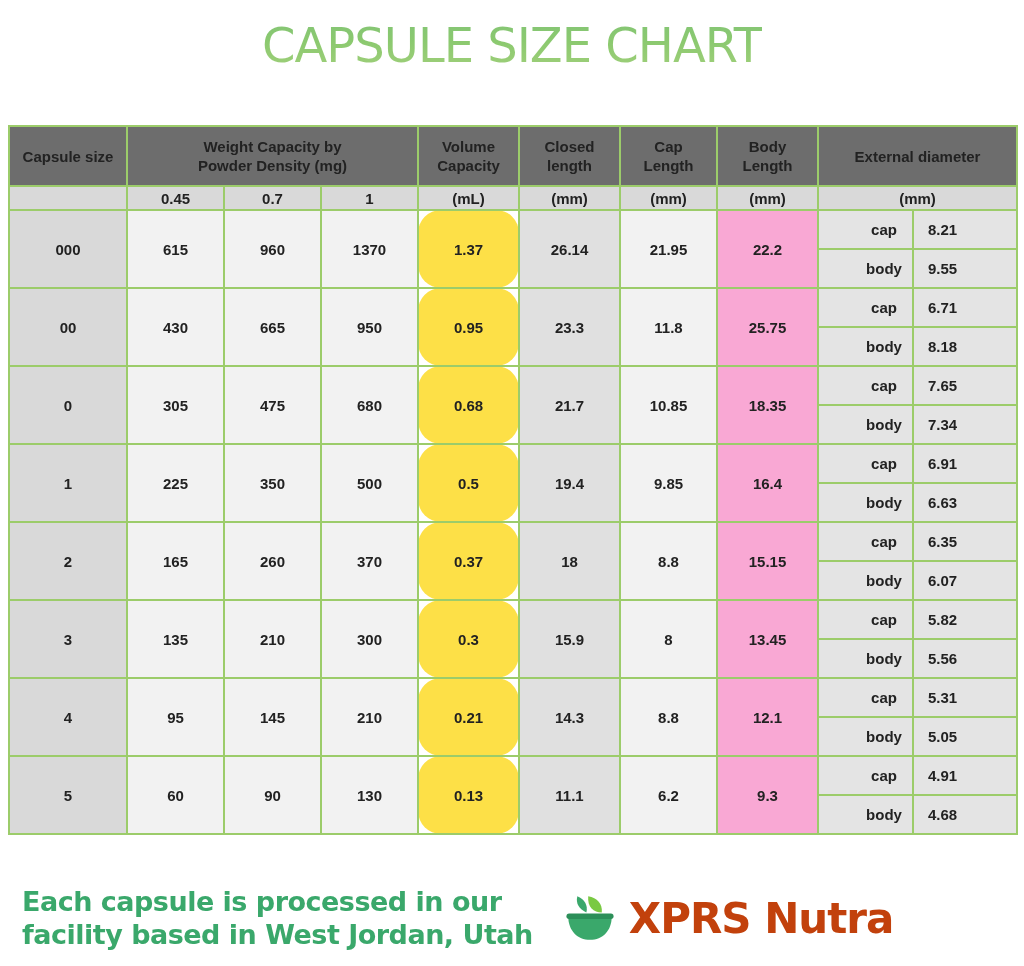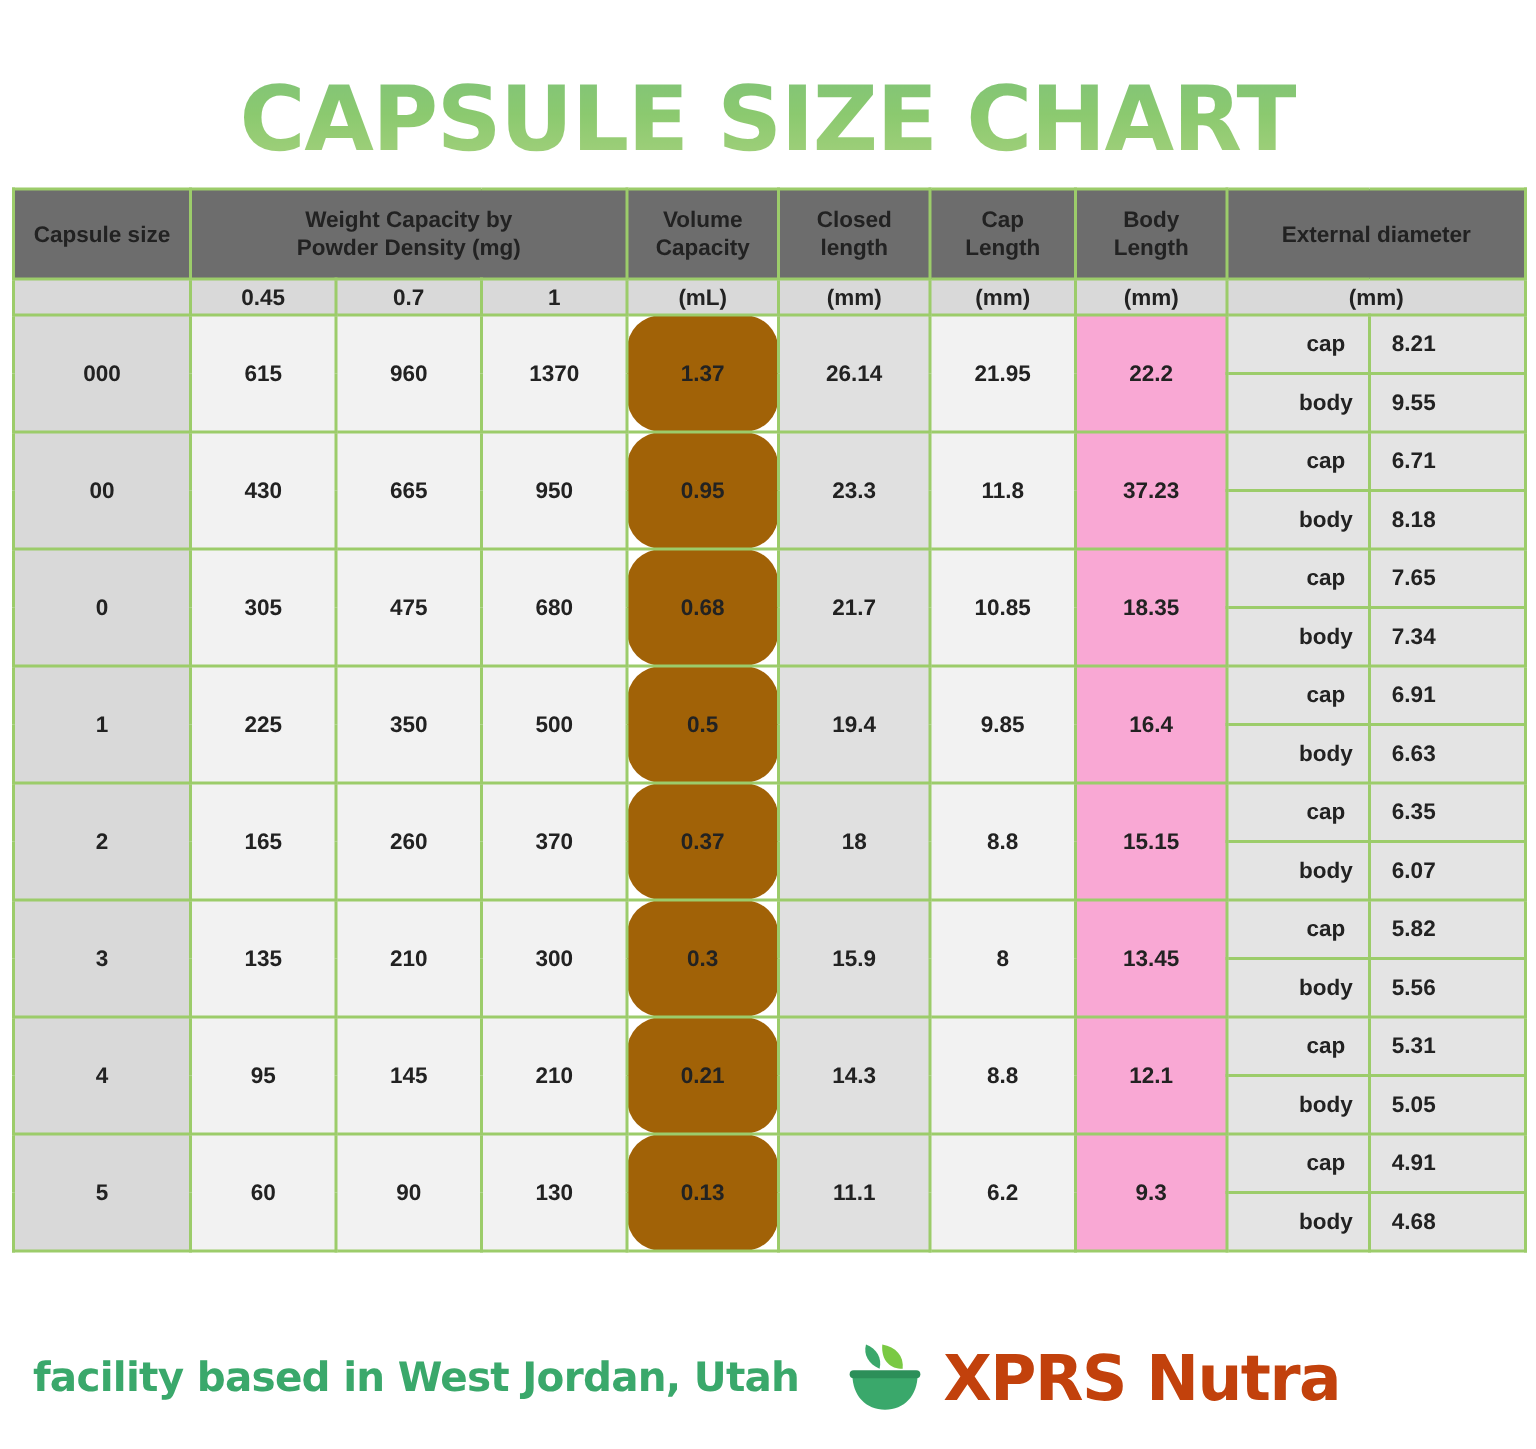--- a/index.html
+++ b/index.html
@@ -18,32 +18,31 @@
 
   
   .title-wrap {
     width: 100%;
     text-align: center;
     padding-top: 6px;
     height: 88px;
   }
   .title {
     display: inline-block;
-    font-size: 60px;
-    font-weight: bold;
+    font-size: 48px;
+    font-weight: normal;
     letter-spacing: -1px;
     line-height: 78px;
     font-family: "DejaVu Sans", sans-serif;
     background: linear-gradient(180deg, #7ec27a 0%, #8bc96f 45%, #a9d27f 100%);
     -webkit-background-clip: text;
     background-clip: text;
     color: transparent;
     -webkit-text-fill-color: transparent;
     text-transform: uppercase;
-    margin-top: 35px;
   }
 
   
   .table-area {
     position: absolute;
     left: 8px; top: 100px;
     width: 1008px;
     margin-top: 25px;
   }
   table.size-chart {
@@ -70,21 +69,21 @@
   }
   tr.units td {
     background: #d9d9d9;
     height: 24px;
     font-size: 15px;
   }
   tr.units td.blank { background: #d9d9d9; }
 
   td.size-cell { background: #d9d9d9; font-size: 16px; }
   td.wt { background: #f2f2f2; }
-  td.vol { background: #a16207; border-radius: 23px; }
+  td.vol { background: #fde047; border-radius: 23px; }
   td.closed { background: #e0e0e0; }
   td.cap { background: #f2f2f2; }
   td.bodyl { background: #f9a8d4; }
   td.ext-lab { background: #e4e4e4; text-align: left; padding-left: 38px; font-size: 15px; }
   td.ext-val { background: #e4e4e4; text-align: right; padding-right: 46px; font-size: 15px; }
   tr td { height: 39px; }
 
   
   col.c-size { width: 118px; }
   col.c-w1 { width: 97px; }
@@ -212,21 +211,21 @@
         </tr>
 
         <tr>
           <td class="size-cell" rowspan="2">00</td>
           <td class="wt" rowspan="2">430</td>
           <td class="wt" rowspan="2">665</td>
           <td class="wt" rowspan="2">950</td>
           <td class="vol" rowspan="2">0.95</td>
           <td class="closed" rowspan="2">23.3</td>
           <td class="cap" rowspan="2">11.8</td>
-          <td class="bodyl" rowspan="2">37.23</td>
+          <td class="bodyl" rowspan="2">25.75</td>
           <td class="ext-lab">cap</td>
           <td class="ext-val">6.71</td>
         </tr>
         <tr>
           <td class="ext-lab">body</td>
           <td class="ext-val">8.18</td>
         </tr>
 
         <tr>
           <td class="size-cell" rowspan="2">0</td>
@@ -328,20 +327,21 @@
         <tr>
           <td class="ext-lab">body</td>
           <td class="ext-val">4.68</td>
         </tr>
       </tbody>
     </table>
   </div>
 
   <div class="footer">
     <div class="footer-text">
+      <div>Each capsule is processed in our</div>
       <div>facility based in West Jordan, Utah</div>
     </div>
     <div class="brand">
       <svg class="brand-logo" viewBox="0 0 64 64">
         <path d="M30 8 C40 10 46 16 45 26 C36 26 29 20 30 8 Z" fill="#7ac943"></path>
         <path d="M28 26 C20 22 16 16 18 8 C26 11 30 18 28 26 Z" fill="#3aa86b"></path>
         <path d="M8 30 H56 C56 46 46 56 32 56 C18 56 8 46 8 30 Z" fill="#3aa86b"></path>
         <rect x="6" y="27" width="52" height="6" rx="3" fill="#2c8f59"></rect>
       </svg>
       <div class="brand-name">XPRS Nutra</div>

